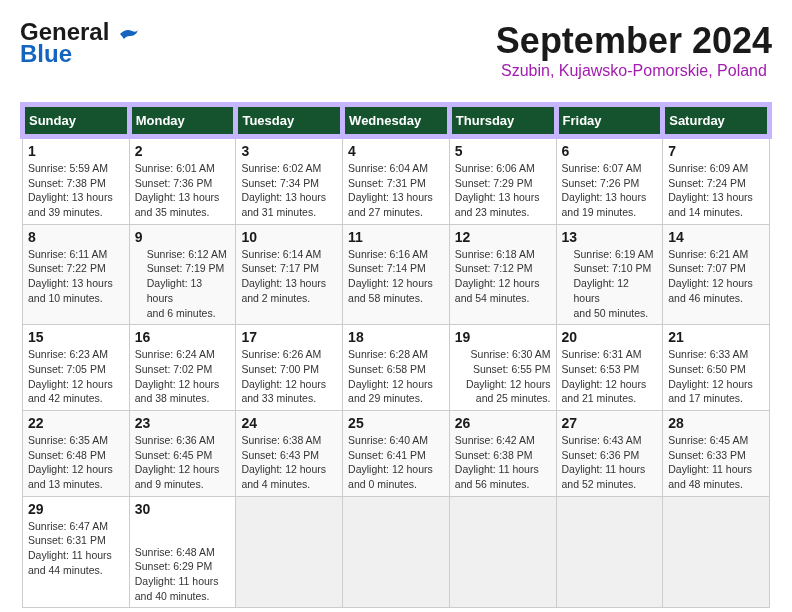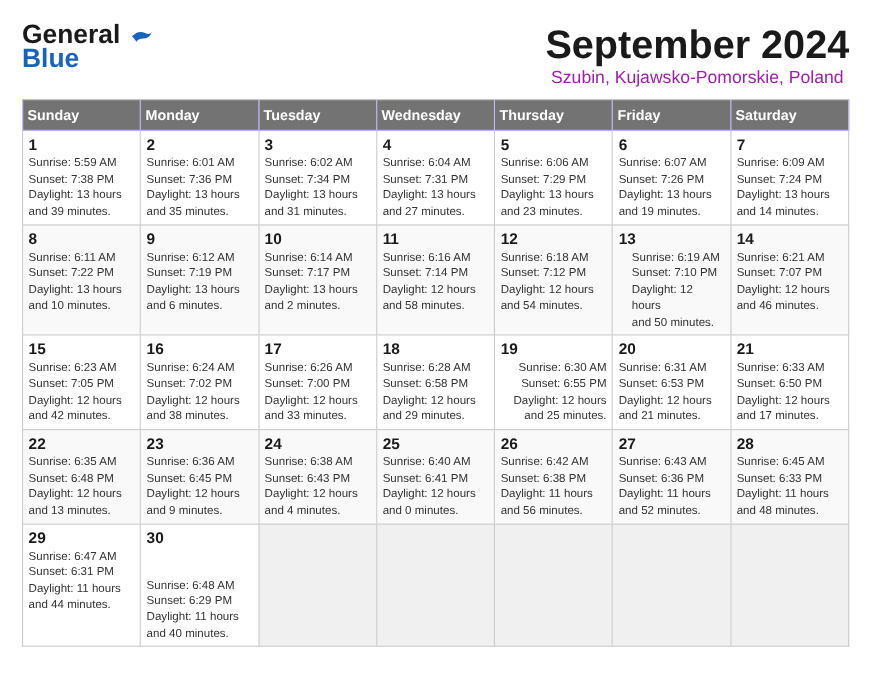--- a/index.html
+++ b/index.html
@@ -7,21 +7,21 @@
       font-family: Arial, sans-serif;
       background: #fff;
       width: 792px;
       min-height: 612px;
       padding: 20px;
     }
     .header-area {
       display: flex;
       justify-content: space-between;
       align-items: flex-start;
-      margin-bottom: 10px;
+      margin-bottom: 22px;
       gap: 44px;
     }
     .logo {
       display: flex;
       flex-direction: column;
       align-items: flex-start;
     }
     .title-area {
       text-align: center;
     }
@@ -33,27 +33,27 @@
     .location {
       font-size: 16px;
       color: #a21caf;
     }
     .calendar {
       width: 100%;
       border-collapse: collapse;
       font-size: 11px;
     }
     .calendar thead tr th {
-      background-color: #737373;
+      background-color: #14532d;
       color: #fff;
       padding: 6px 4px;
       text-align: left;
       font-size: 13px;
       font-weight: bold;
-      border: 1px solid #c4b5fd;
+      border: 5px solid #c4b5fd;
     }
     .calendar tbody tr td {
       border: 1px solid #ccc;
       vertical-align: top;
       padding: 4px 5px;
       width: calc(100% / 7);
       min-height: 80px;
       height: 80px;
       background: #fff;
     }
@@ -164,21 +164,21 @@
       <tr>
         <td>
           <span class="day-num">8</span>
           <div class="day-info" style="white-space: pre-line;">Sunrise: 6:11 AM
 Sunset: 7:22 PM
 Daylight: 13 hours
 and 10 minutes.</div>
         </td>
         <td>
           <span class="day-num">9</span>
-          <div class="day-info" style="white-space: pre-line;">Sunrise: 6:12 AM
+          <div class="day-info" style="white-space: pre-line; margin-left: 12px;">Sunrise: 6:12 AM
 Sunset: 7:19 PM
 Daylight: 13 hours
 and 6 minutes.</div>
         </td>
         <td>
           <span class="day-num">10</span>
           <div class="day-info" style="white-space: pre-line;">Sunrise: 6:14 AM
 Sunset: 7:17 PM
 Daylight: 13 hours
 and 2 minutes.</div>

